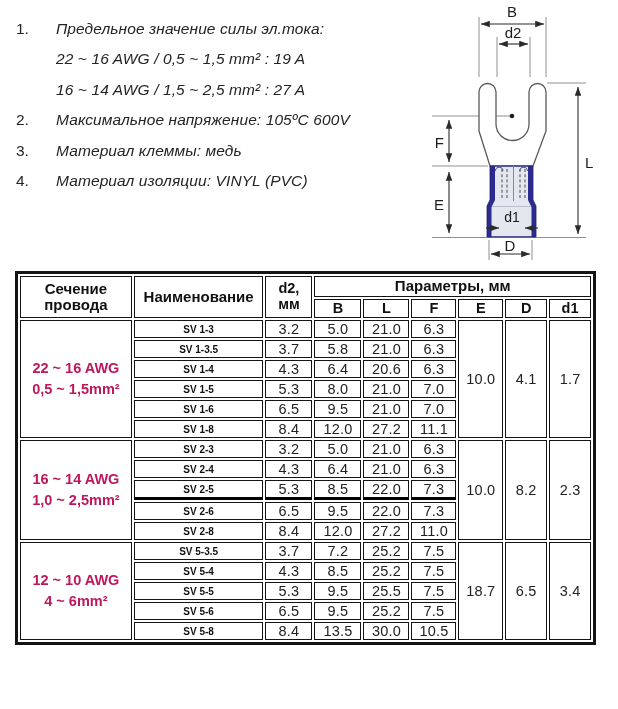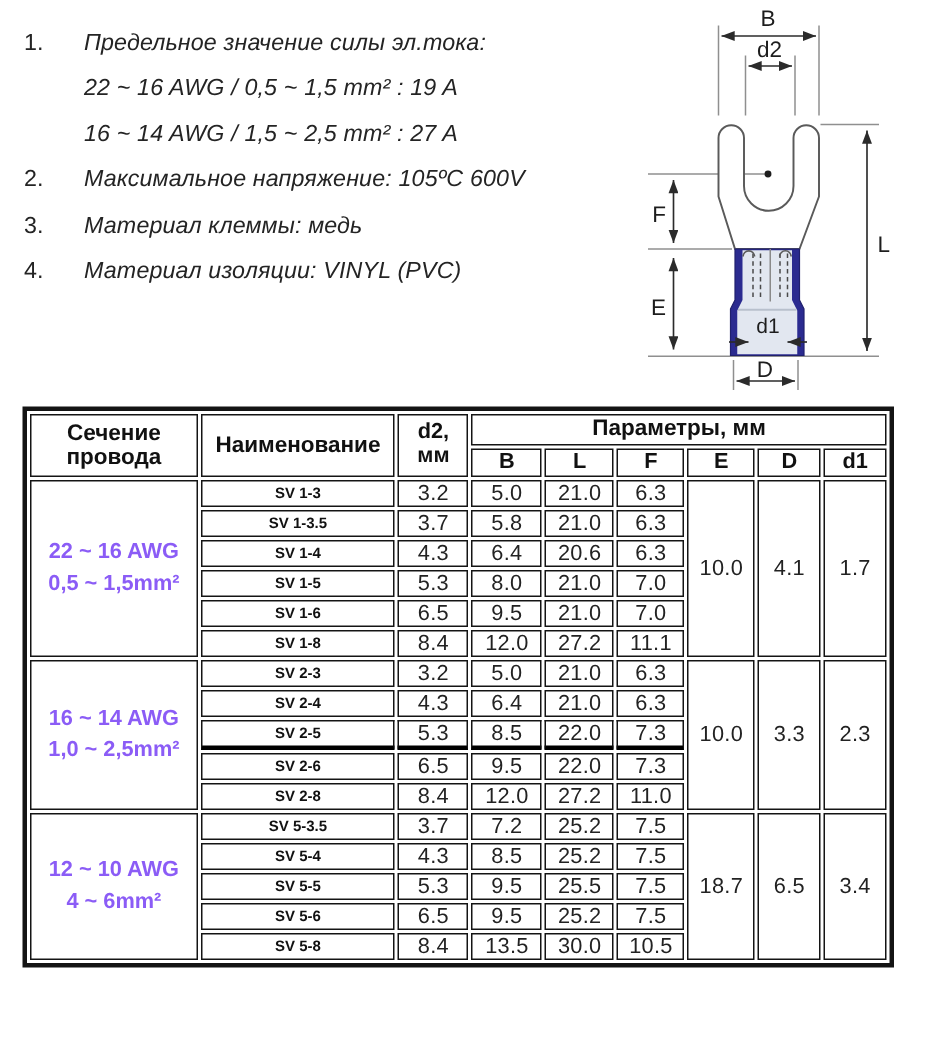--- a/index.html
+++ b/index.html
@@ -19,21 +19,21 @@
   
   .ttable { position:absolute; left:15px; top:271px; width:581px;
             border-collapse:separate; border-spacing:2px;
             border:3px solid #141414; background:#fff; table-layout:fixed; }
   .ttable th, .ttable td { border:1.5px solid #141414; text-align:center;
             vertical-align:middle; background:#fff; overflow:hidden; }
   .ttable th { font-size:14.5px; font-weight:bold; line-height:1.1;
                padding:1px 0; color:#111; }
   .ttable td { font-size:14.5px; height:18px; padding:0 1px; color:#222; }
   td.namec { font-weight:bold; font-size:10px; color:#111; }
-  td.groupc { font-weight:bold; font-size:14.5px; line-height:1.45; color:#8b5cf6; }
+  td.groupc { font-weight:bold; font-size:14.5px; line-height:1.45; color:#be185d; }
   td.valc { letter-spacing:0.2px; }
   tr.tb td.hasline { border-bottom:3.5px solid #000; }
   .colletter { font-size:15.5px; }
 </style>
 </head>
 <body>
 
 <div class="page">
 
   <div class="specs">
@@ -214,21 +214,21 @@
         <td class="groupc" rowspan="5">
           <span>16 ~ 14 AWG</span><br>
           <span>1,0 ~ 2,5mm²</span>
         </td>
         <td class="namec">SV 2-3</td>
         <td class="valc">3.2</td>
         <td class="valc">5.0</td>
         <td class="valc">21.0</td>
         <td class="valc">6.3</td>
         <td class="valc" rowspan="5">10.0</td>
-        <td class="valc" rowspan="5">3.3</td>
+        <td class="valc" rowspan="5">8.2</td>
         <td class="valc" rowspan="5">2.3</td>
       </tr>
       <tr>
         <td class="namec">SV 2-4</td>
         <td class="valc">4.3</td>
         <td class="valc">6.4</td>
         <td class="valc">21.0</td>
         <td class="valc">6.3</td>
       </tr>
       <tr class="tb">

